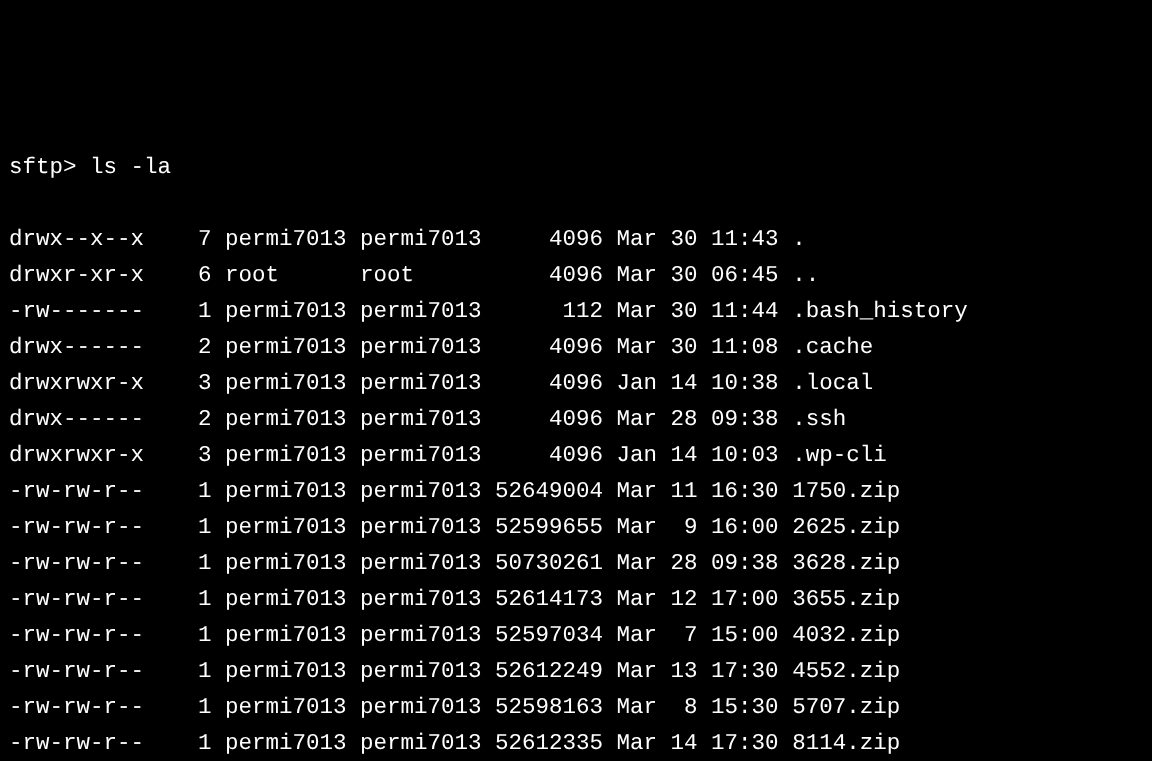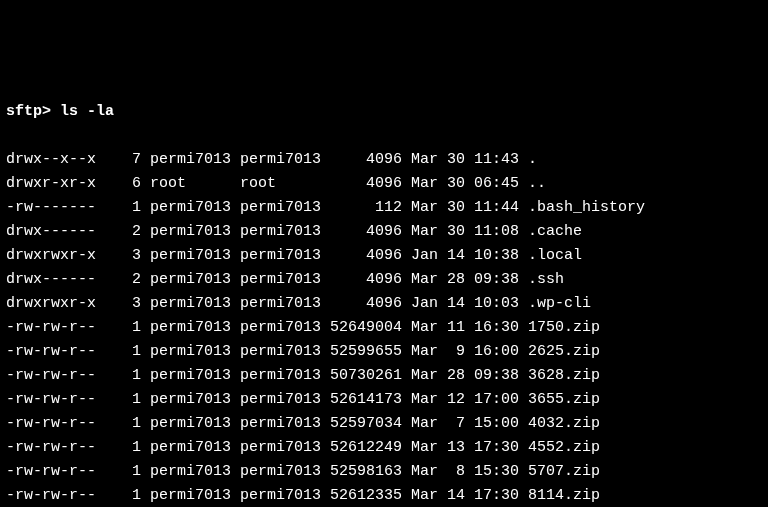--- a/index.html
+++ b/index.html
@@ -14,21 +14,20 @@
       font-size: 15px;
       line-height: 24px;
       padding: 4px 6px;
       width: 768px;
       height: 507px;
       overflow: hidden;
       white-space: pre;
     }
     .prompt-line {
       display: block;
-      font-weight: bold;
     }
     .row {
       display: block;
     }
   </style>
 </head>
 <body>
 
 
 

